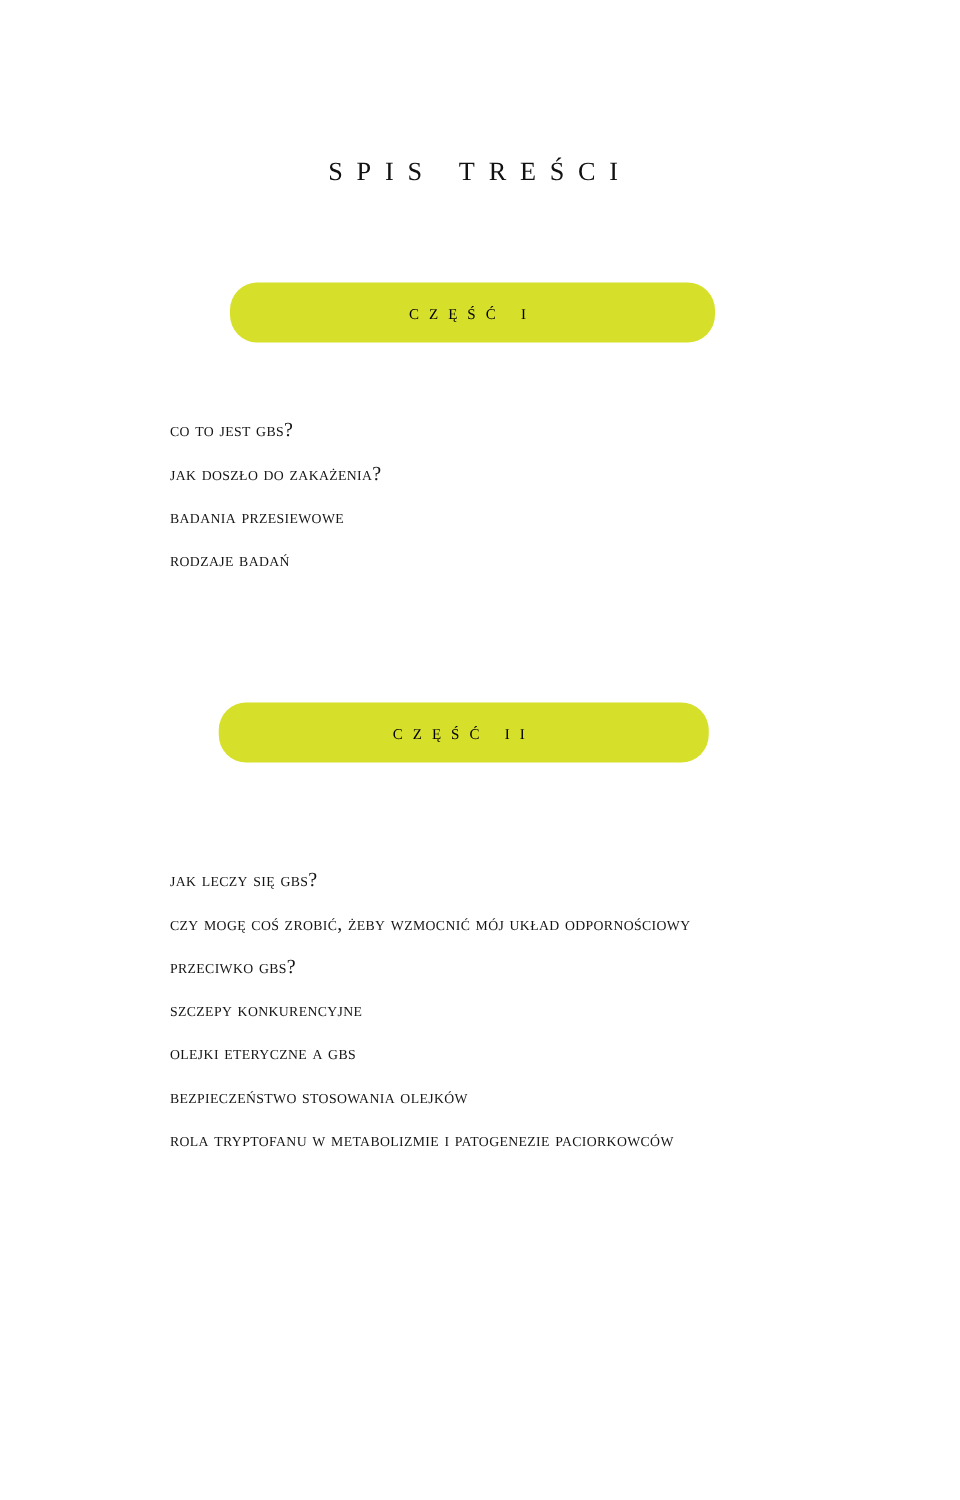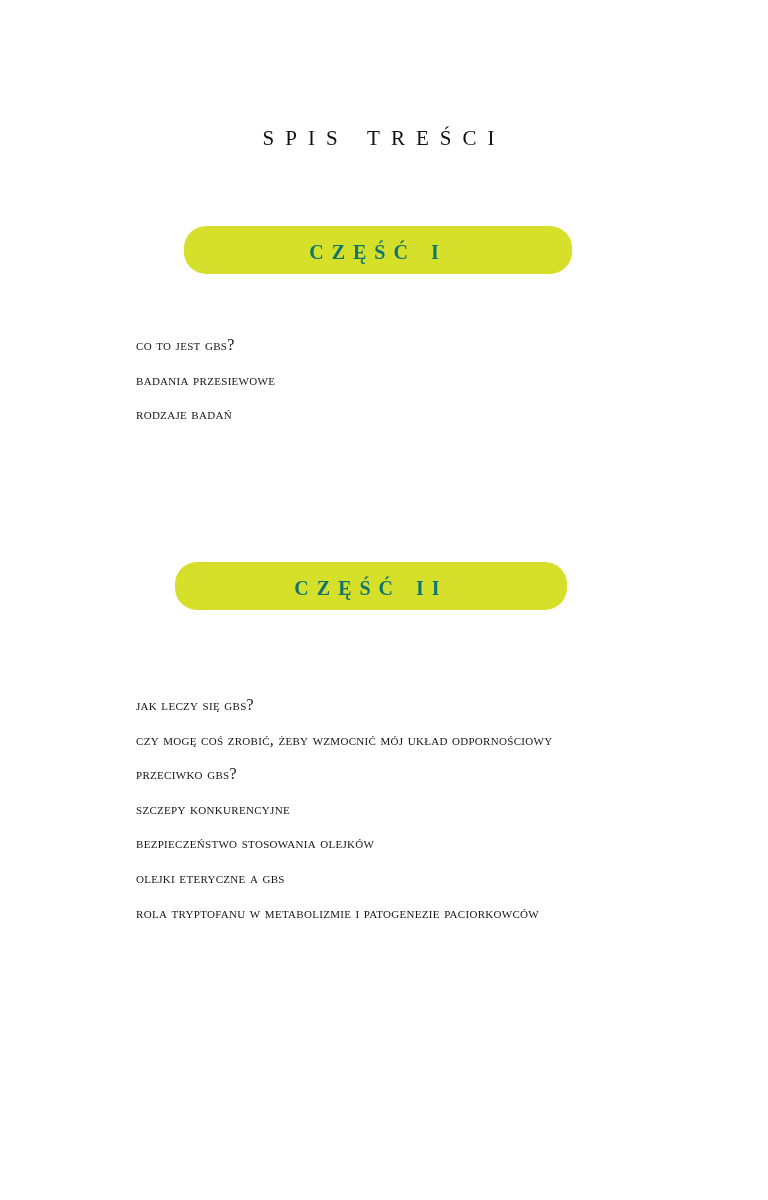--- a/index.html
+++ b/index.html
@@ -39,24 +39,24 @@
 
   .section-pill {
     position: absolute;
     background: #d6e02a;
     border-radius: 22px;
     height: 48px;
     line-height: 48px;
     text-align: center;
     font-variant: small-caps;
     text-transform: lowercase;
-    font-size: 28px;
+    font-size: 17px;
     letter-spacing: 8px;
-    color: #0f766e;
-    font-weight: 700;
+    color: #000000;
+    font-weight: 400;
   }
 
   .pill-1 {
     top: 226px;
     left: 184px;
     width: 388px;
   }
 
   .pill-2 {
     top: 562px;
@@ -94,28 +94,29 @@
 <body>
 
 <div class="page">
 
   <div class="toc-title">Spis treści</div>
 
   <div class="section-pill pill-1">Część I</div>
 
   <ul class="toc-list list-1">
     <li class="toc-item">Co to jest GBS?</li>
+    <li class="toc-item">Jak doszło do zakażenia?</li>
     <li class="toc-item">badania przesiewowe</li>
     <li class="toc-item">rodzaje badań</li>
   </ul>
 
   <div class="section-pill pill-2">Część II</div>
 
   <ul class="toc-list list-2">
     <li class="toc-item">Jak leczy się GBS?</li>
     <li class="toc-item">Czy mogę coś zrobić, żeby wzmocnić mój układ odpornościowy przeciwko GBS?</li>
     <li class="toc-item">Szczepy konkurencyjne</li>
+    <li class="toc-item">Olejki eteryczne a GBS</li>
     <li class="toc-item">Bezpieczeństwo stosowania olejków</li>
-    <li class="toc-item">Olejki eteryczne a GBS</li>
     <li class="toc-item">Rola tryptofanu w metabolizmie i patogenezie paciorkowców</li>
   </ul>
 
 </div>
 
 </body></html>

